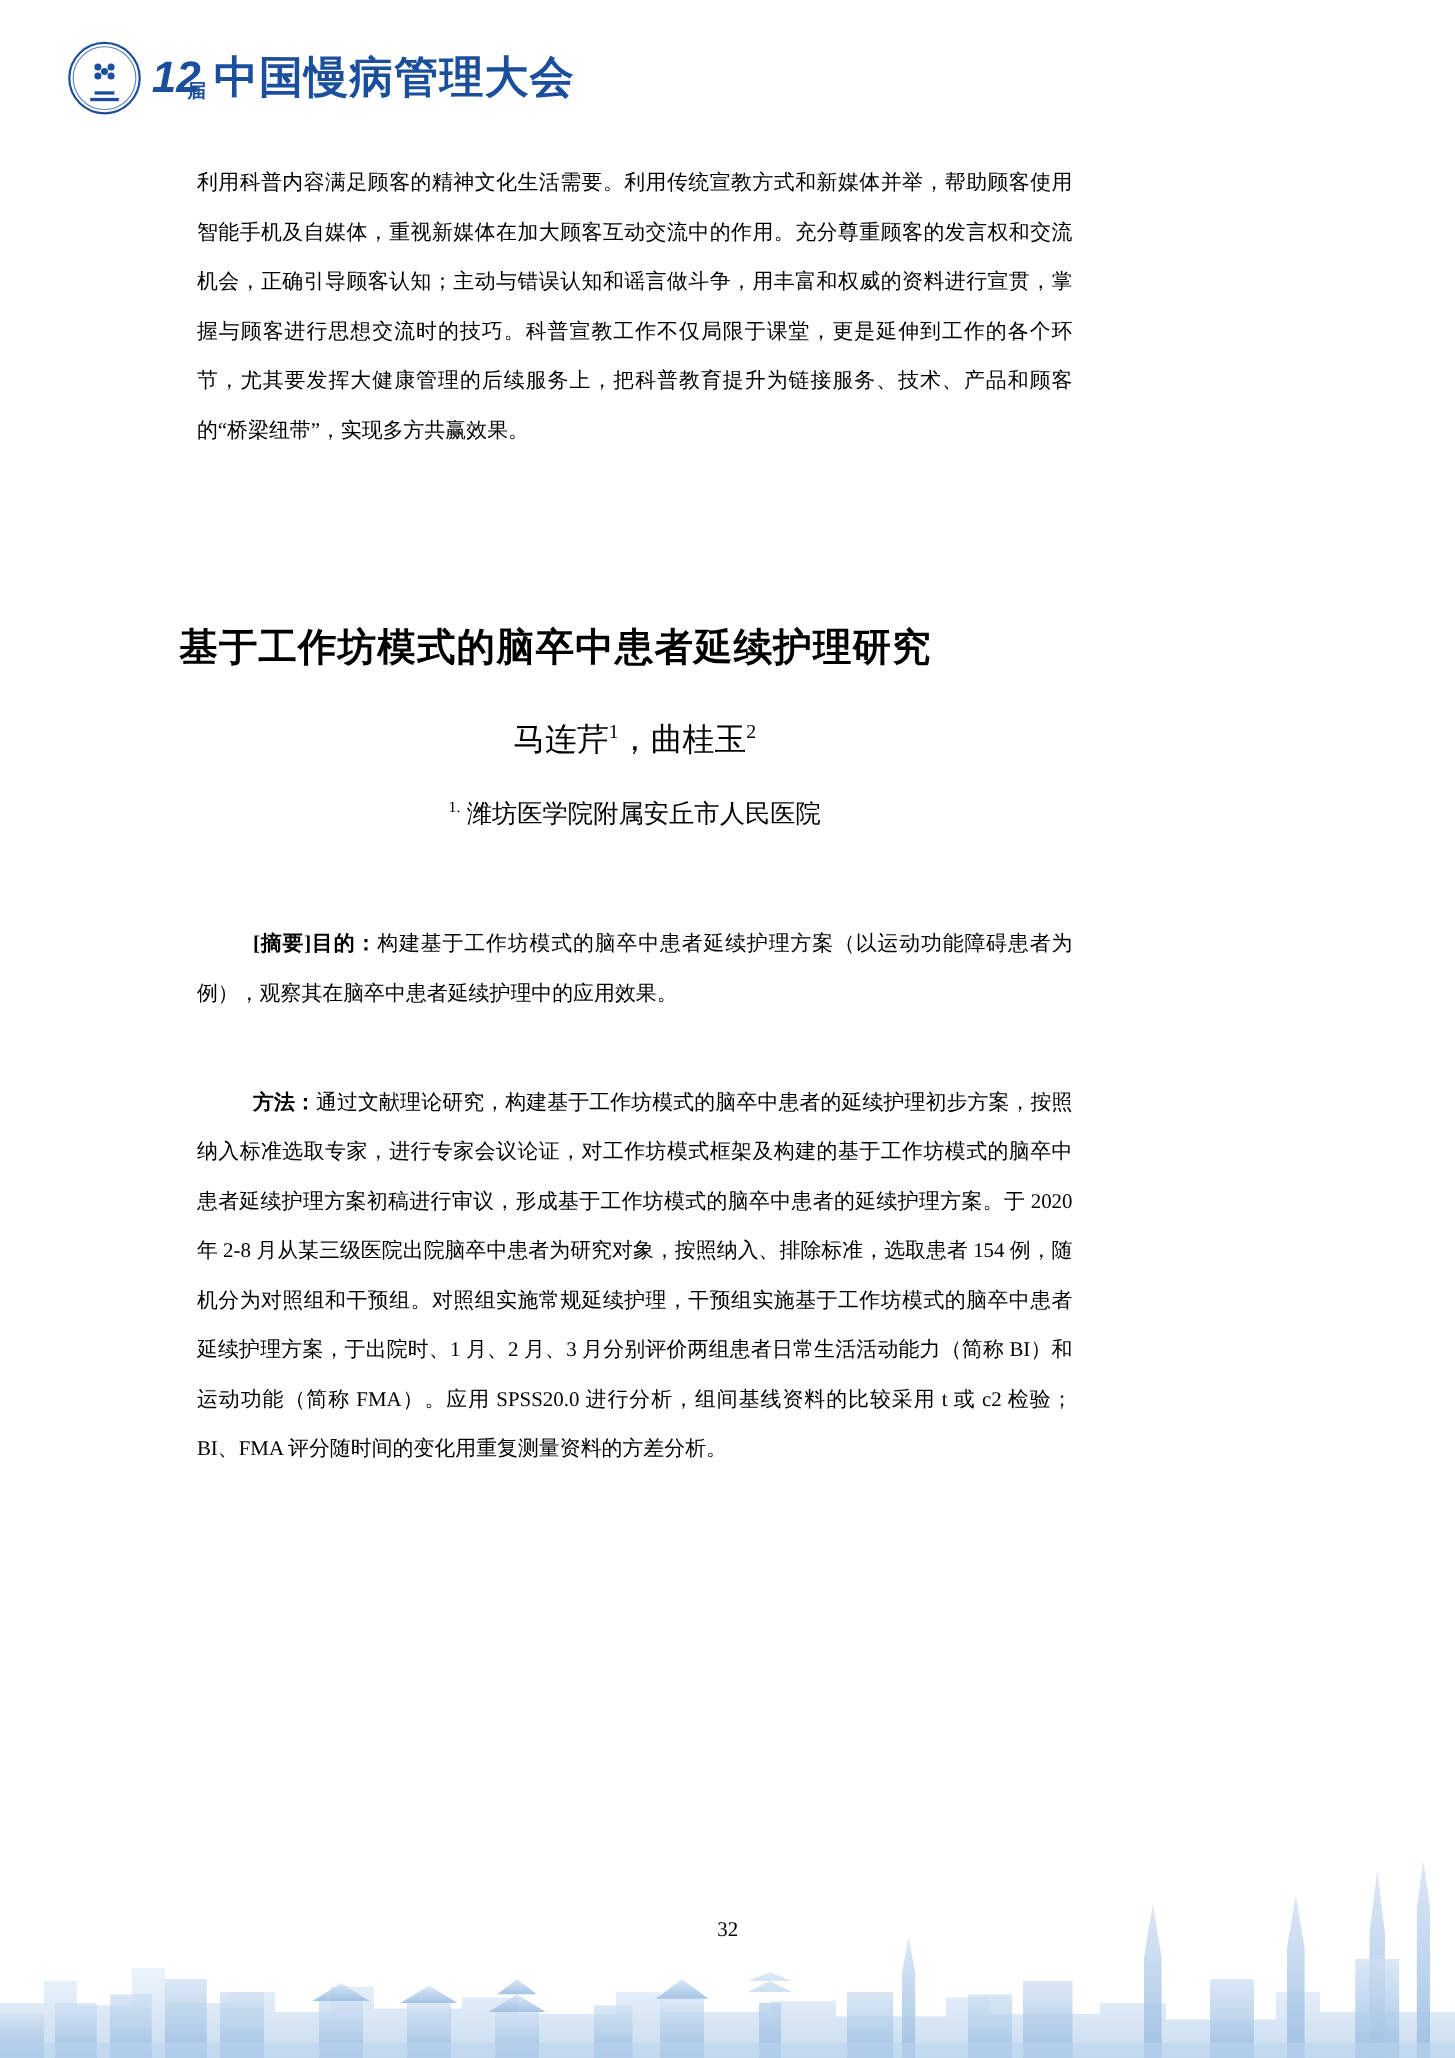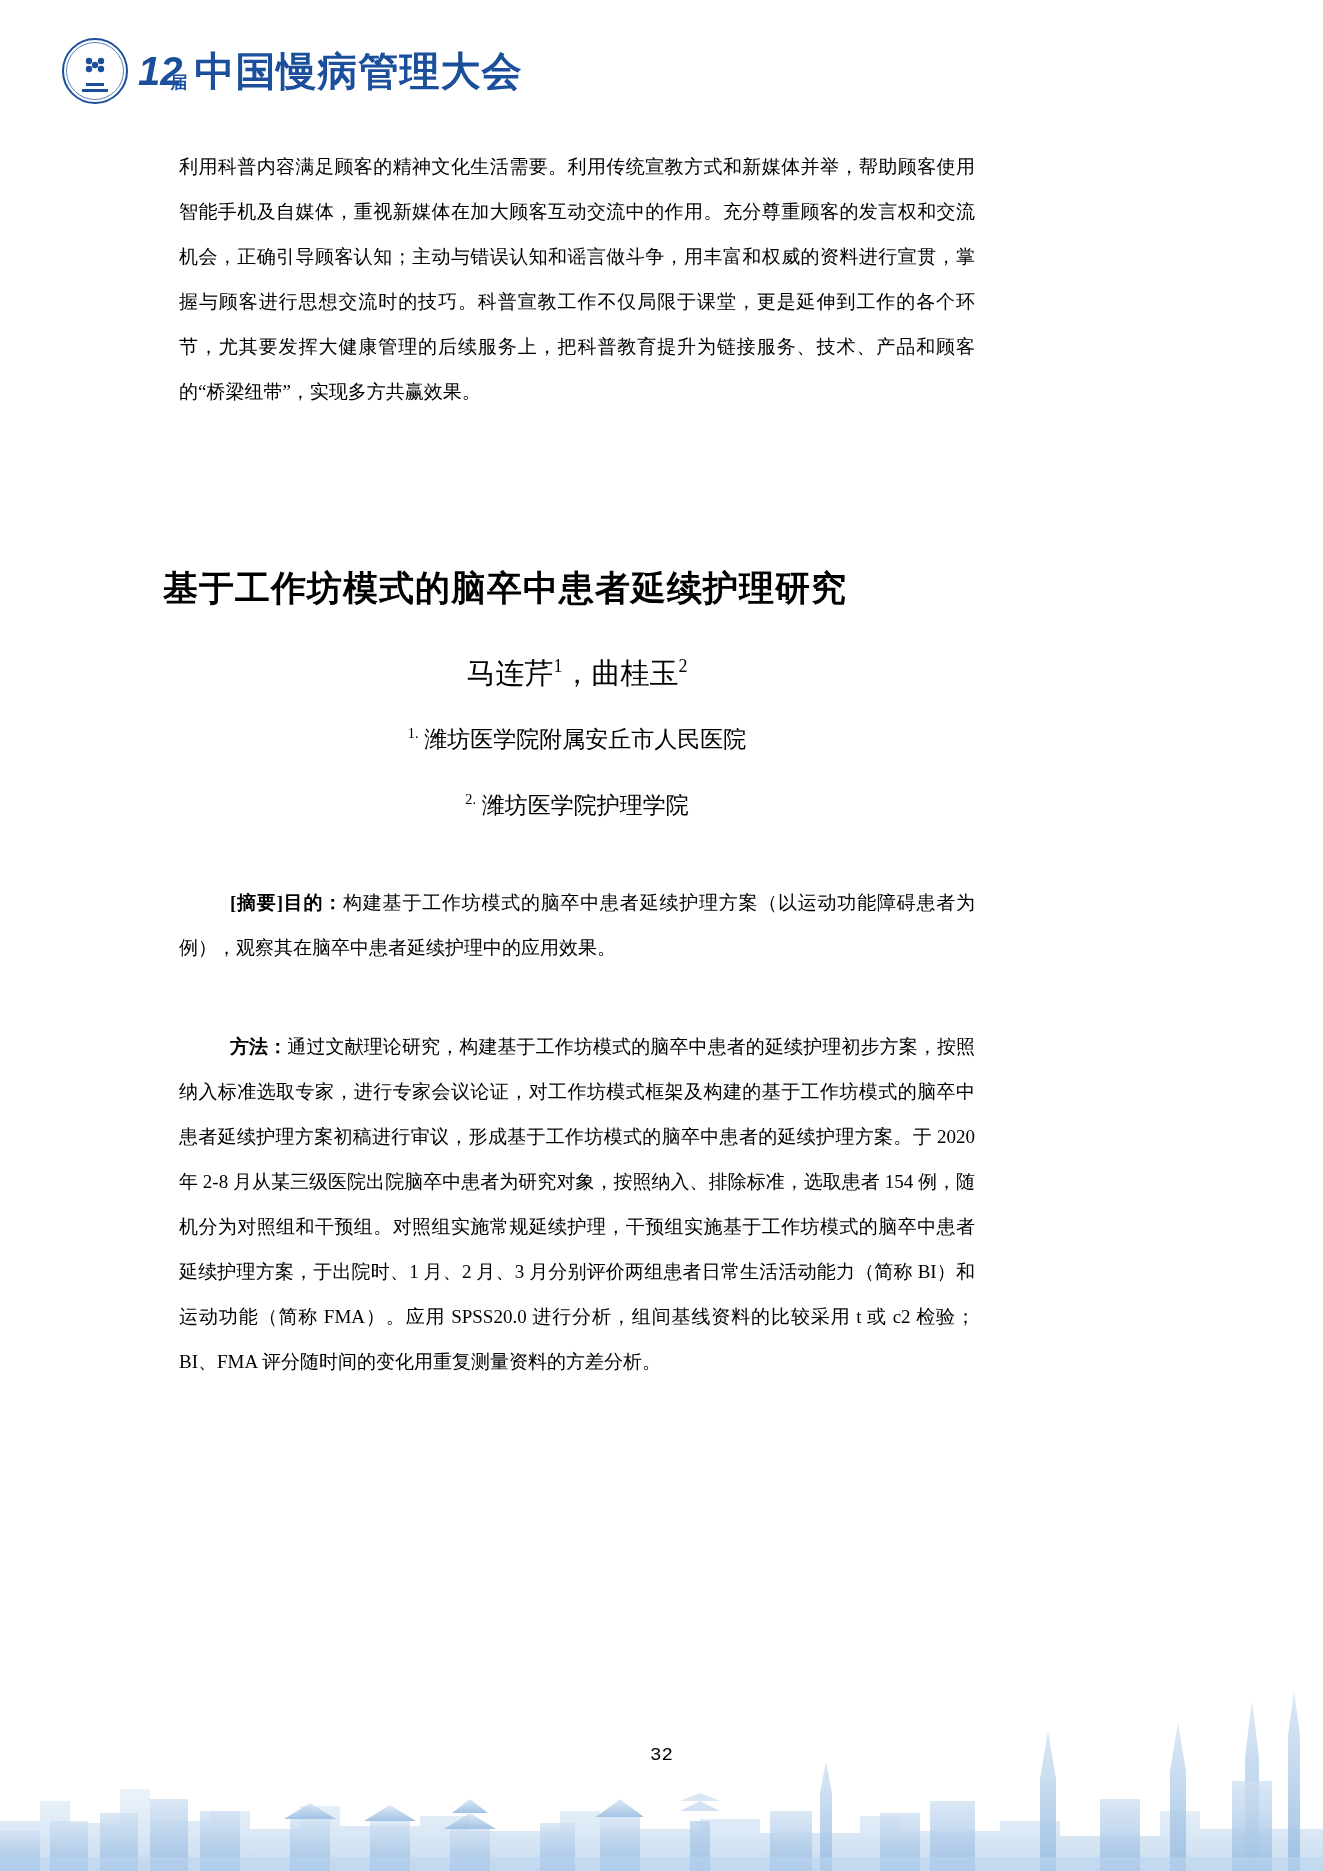--- a/index.html
+++ b/index.html
@@ -193,21 +193,21 @@
   .lbl { font-weight: bold; }
 
   
   .page-number {
     position: absolute;
     left: 0;
     right: 0;
     top: 1744px;
     text-align: center;
     font-size: 19px;
-    font-family: Liberation Mono, monospace;
+    font-family: Liberation Serif, serif;
     color: #000;
   }
   .footer-art {
     position: absolute;
     left: 0;
     bottom: 0;
     width: 1323px;
     height: 210px;
     pointer-events: none;
   }
@@ -259,21 +259,20 @@
     <div class="spacer-md"></div>
 
     <p class="authors"><span>马连芹</span><sup>1</sup><span>，</span><span>曲桂玉</span><sup>2</sup></p>
 
     <div class="spacer-sm"></div>
 
     <p class="affil"><sup>1.</sup> <span>潍坊医学院附属安丘市人民医院</span></p>
 
     <div class="spacer-sm"></div>
 
-    <p class="affil"><sup>2.</sup> <span>潍坊医学院护理学院</span></p>
 
     <div class="spacer-md"></div>
 
     <p class="para indent"><span class="lbl">[摘要]目的：</span><span>构建基于工作坊模式的脑卒中患者延续护理方案（以运动功能障碍患者为例），观察其在脑卒中患者延续护理中的应用效果。</span></p>
 
     <div class="spacer-sm"></div>
 
     <p class="para indent"><span class="lbl">方法：</span><span>通过文献理论研究，构建基于工作坊模式的脑卒中患者的延续护理初步方案，按照纳入标准选取专家，进行专家会议论证，对工作坊模式框架及构建的基于工作坊模式的脑卒中患者延续护理方案初稿进行审议，形成基于工作坊模式的脑卒中患者的延续护理方案。于 2020 年 2-8 月从某三级医院出院脑卒中患者为研究对象，按照纳入、排除标准，选取患者 154 例，随机分为对照组和干预组。对照组实施常规延续护理，干预组实施基于工作坊模式的脑卒中患者延续护理方案，于出院时、1 月、2 月、3 月分别评价两组患者日常生活活动能力（简称 BI）和运动功能（简称 FMA）。应用 SPSS20.0 进行分析，组间基线资料的比较采用 t 或 c2 检验；BI、FMA 评分随时间的变化用重复测量资料的方差分析。</span></p>
 
     <div class="spacer-sm"></div>

